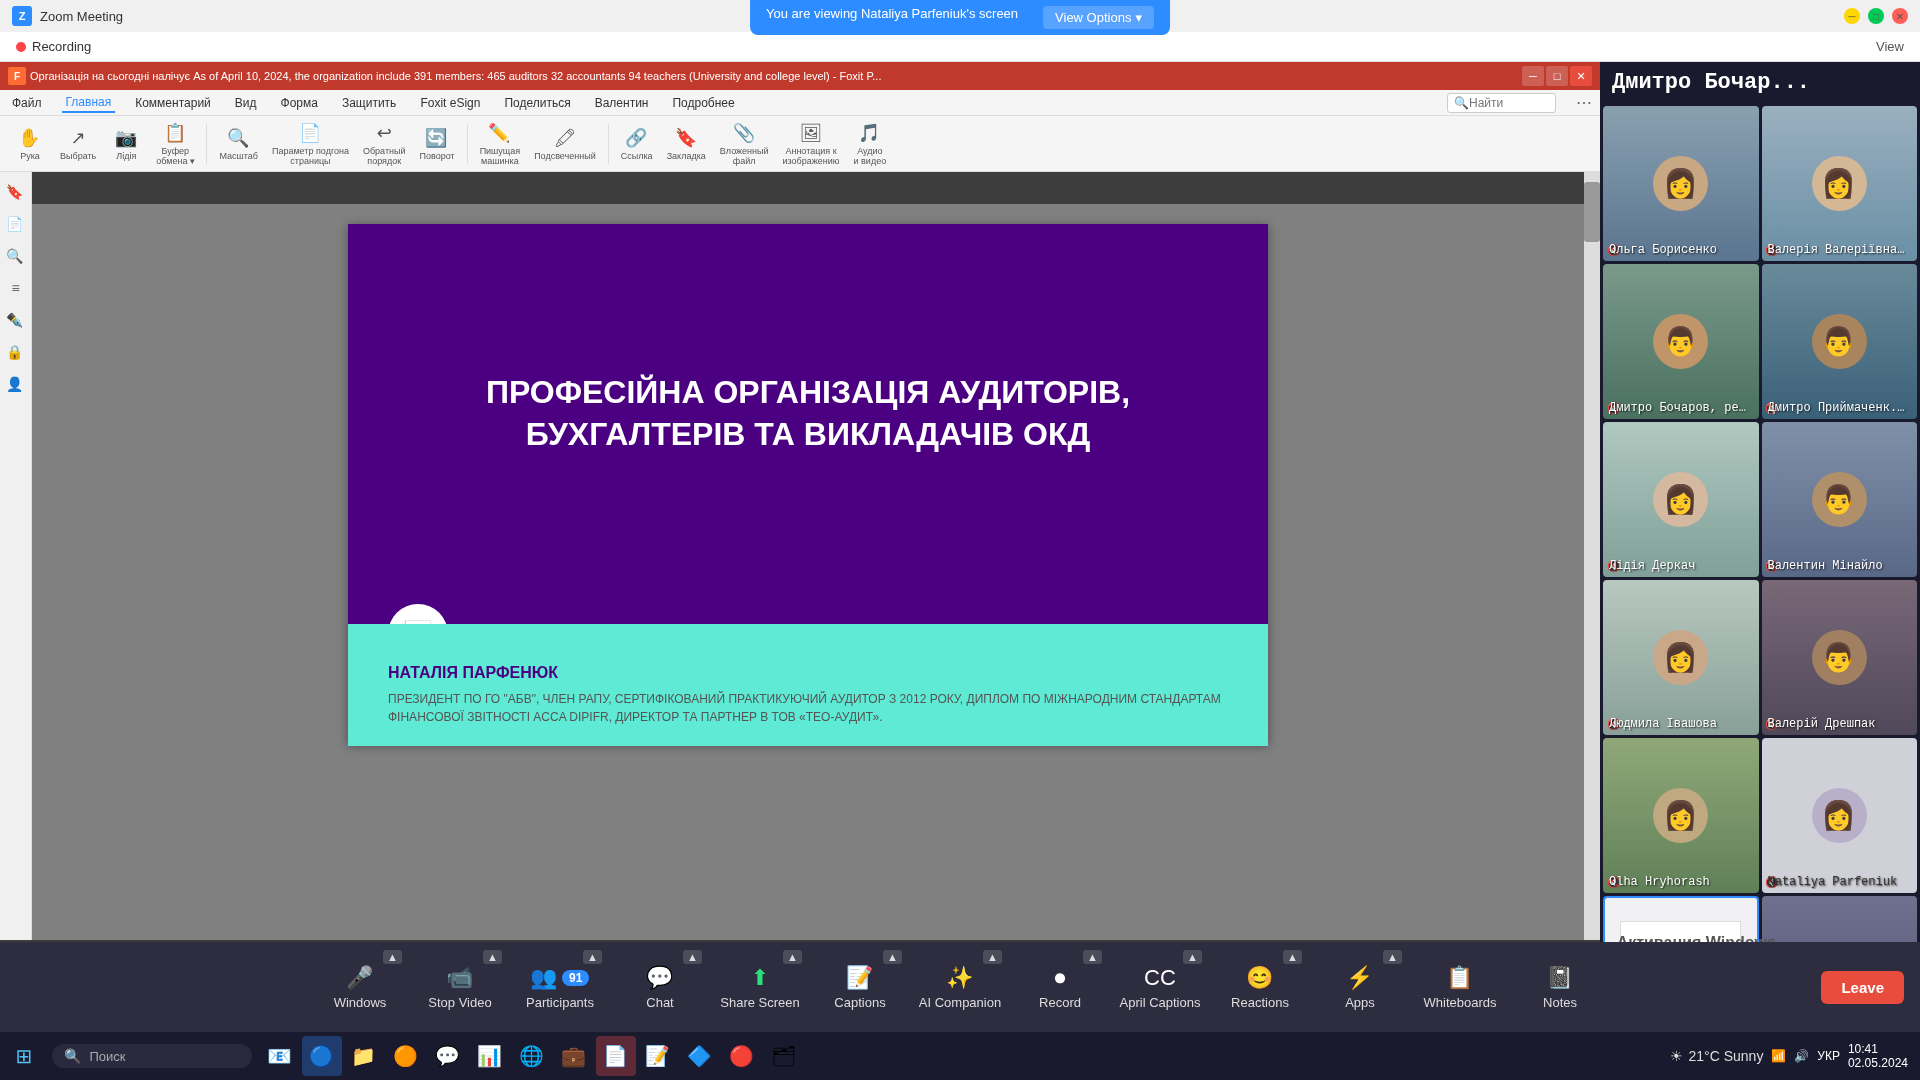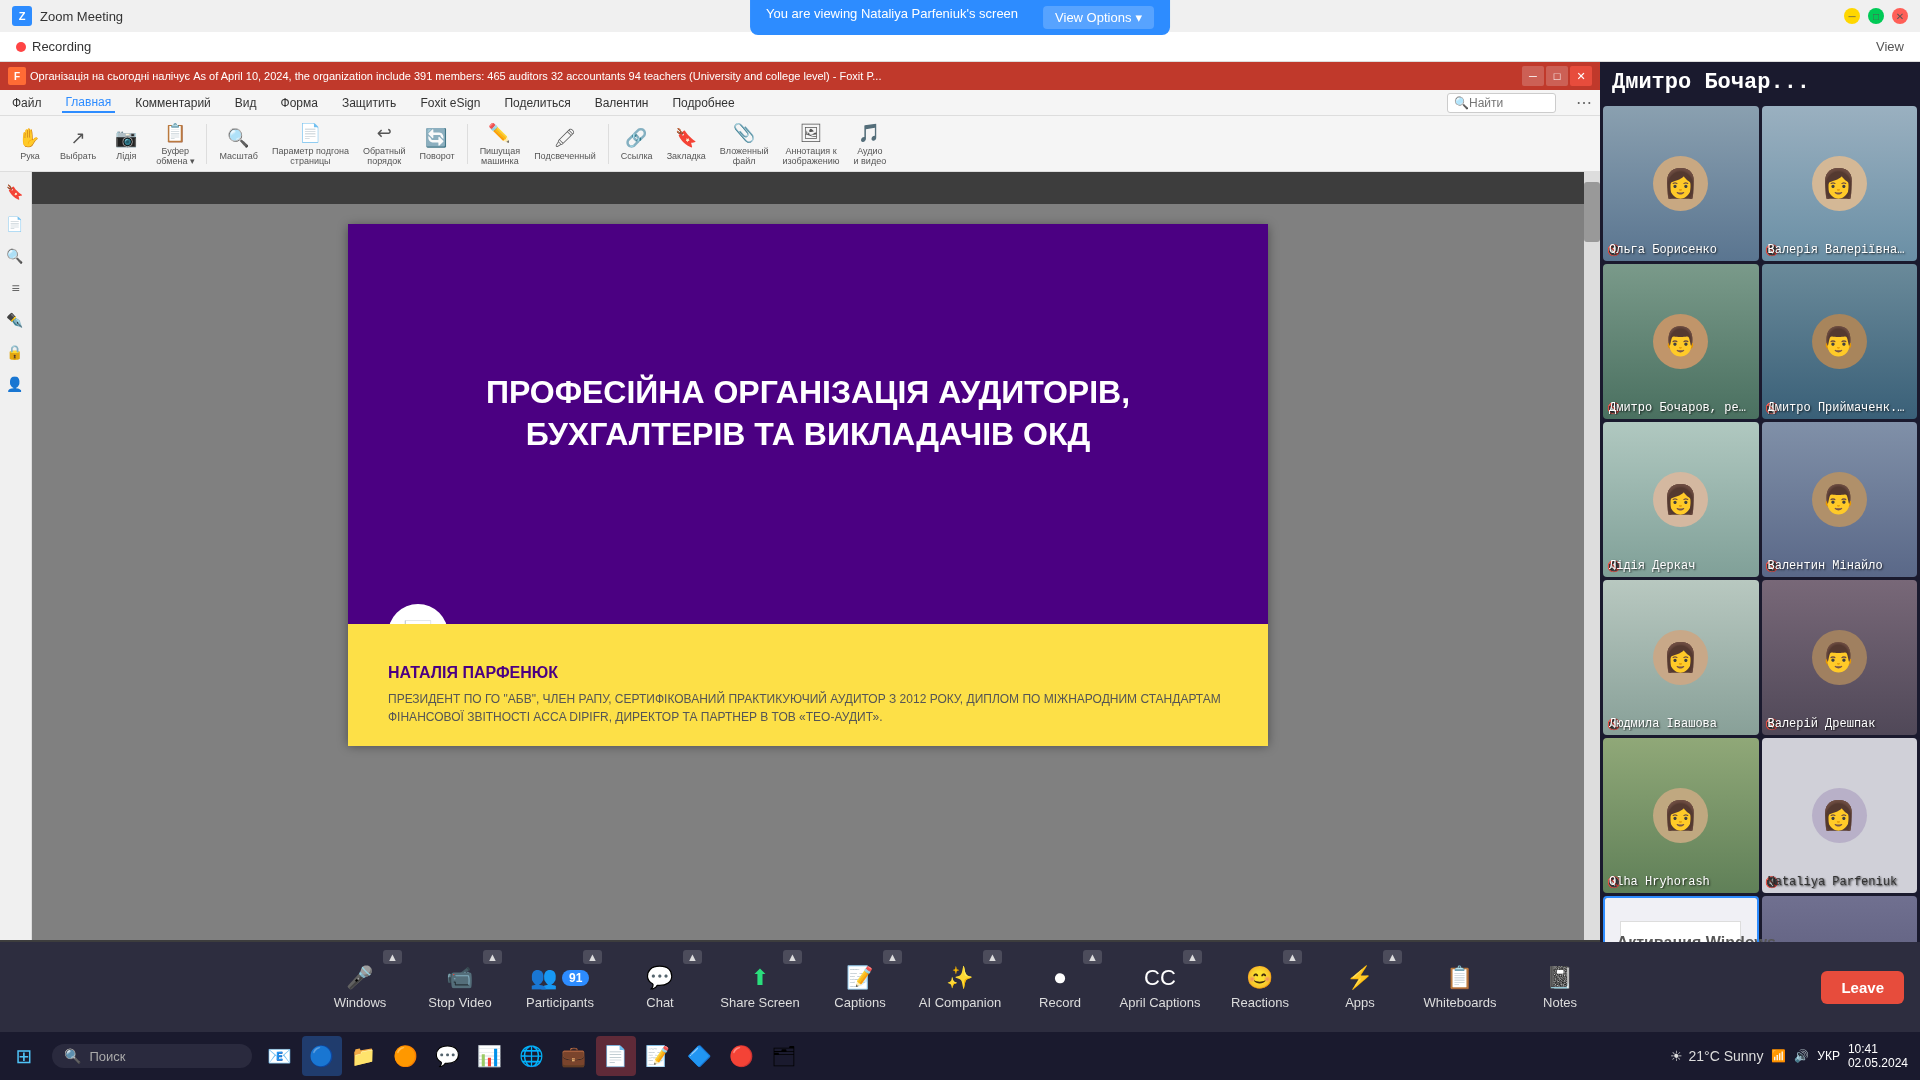--- a/index.html
+++ b/index.html
@@ -319,21 +319,21 @@
     }
     .slide-title-text {
       color: white;
       font-size: 32px;
       font-weight: 900;
       text-align: center;
       line-height: 1.3;
       font-family: Arial, sans-serif;
     }
     .slide-body {
-      background: #fde047;
+      background: #5eead4;
       flex: 1;
       display: flex;
       flex-direction: column;
       justify-content: center;
       padding: 20px 40px;
     }
     .slide-presenter-name {
       color: #4B0082;
       font-size: 16px;
       font-weight: bold;

